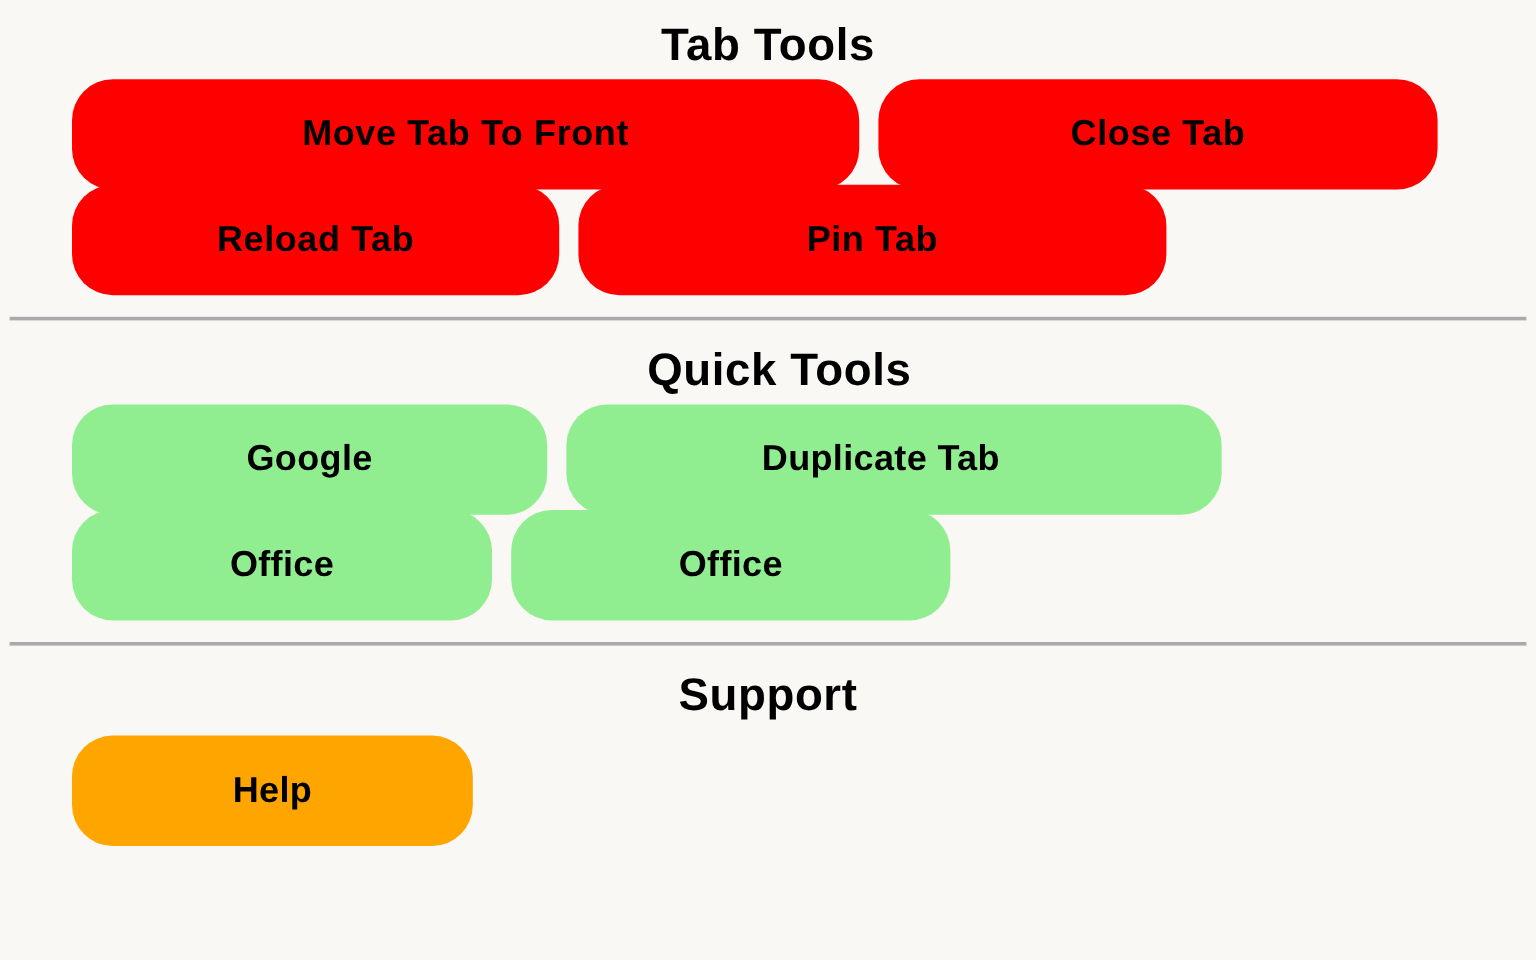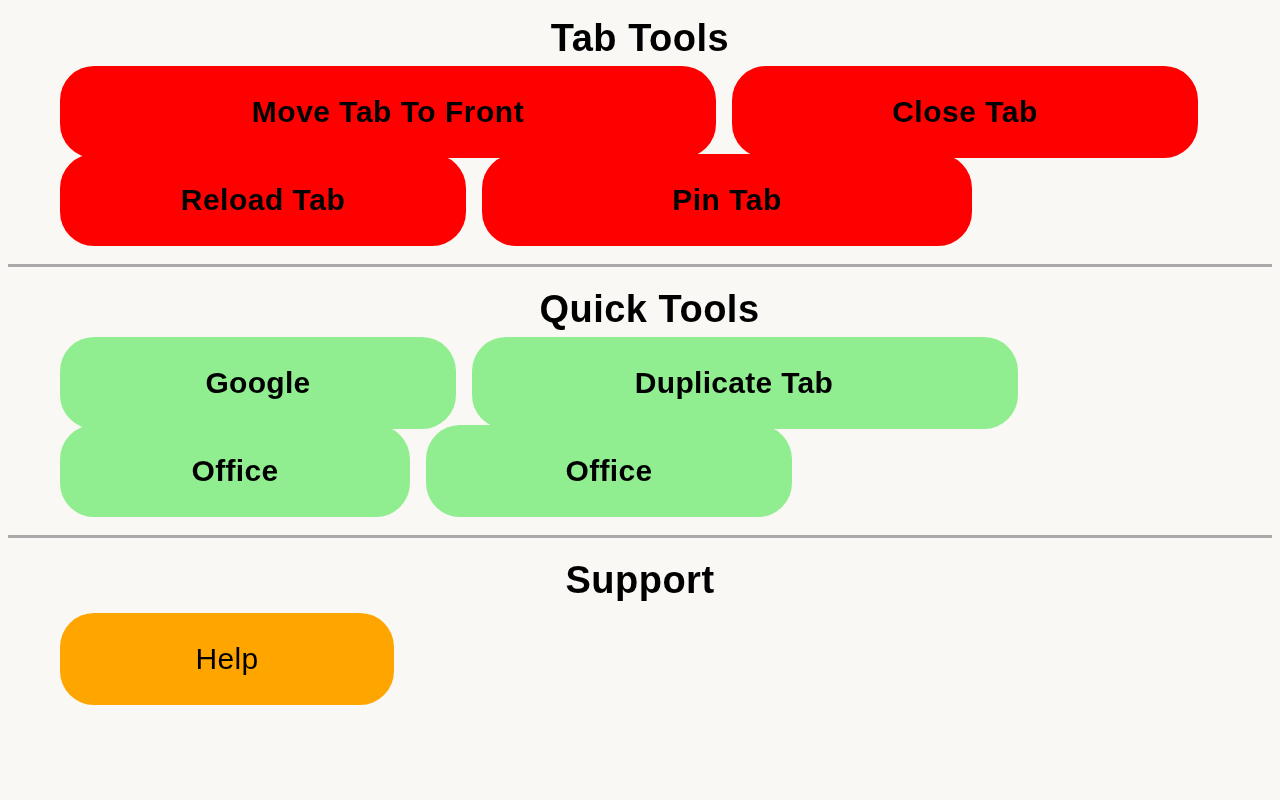--- a/index.html
+++ b/index.html
@@ -85,21 +85,21 @@
     width: calc(100% - 16px);
   }
   .sec-tabtools .btn-row:first-of-type .btn:nth-child(1) { min-width: 656px; }
   .sec-tabtools .btn-row:first-of-type .btn:nth-child(2) { min-width: 466px; }
   .sec-tabtools .row-tight .btn:nth-child(1) { min-width: 406px; }
   .sec-tabtools .row-tight .btn:nth-child(2) { min-width: 490px; }
   .sec-quick .btn-row:first-of-type .btn:nth-child(1) { min-width: 396px; }
   .sec-quick .btn-row:first-of-type .btn:nth-child(2) { min-width: 546px; padding-left: 20px; }
   .sec-quick .row-tight .btn:nth-child(1) { min-width: 350px; }
   .sec-quick .row-tight .btn:nth-child(2) { min-width: 366px; }
-  .sec-support .btn { min-width: 334px; }
+  .sec-support .btn { min-width: 334px; font-weight: bold; }
   .sec-quick .section-title { padding-top: 18px; padding-left: 19px; }
   .sec-support .section-title { padding-top: 18px; }
   .sec-support .btn-row { padding-top: 6px; }
 </style>
 </head>
 <body>
 
 <div class="page">
 
   <section class="section sec-tabtools">

